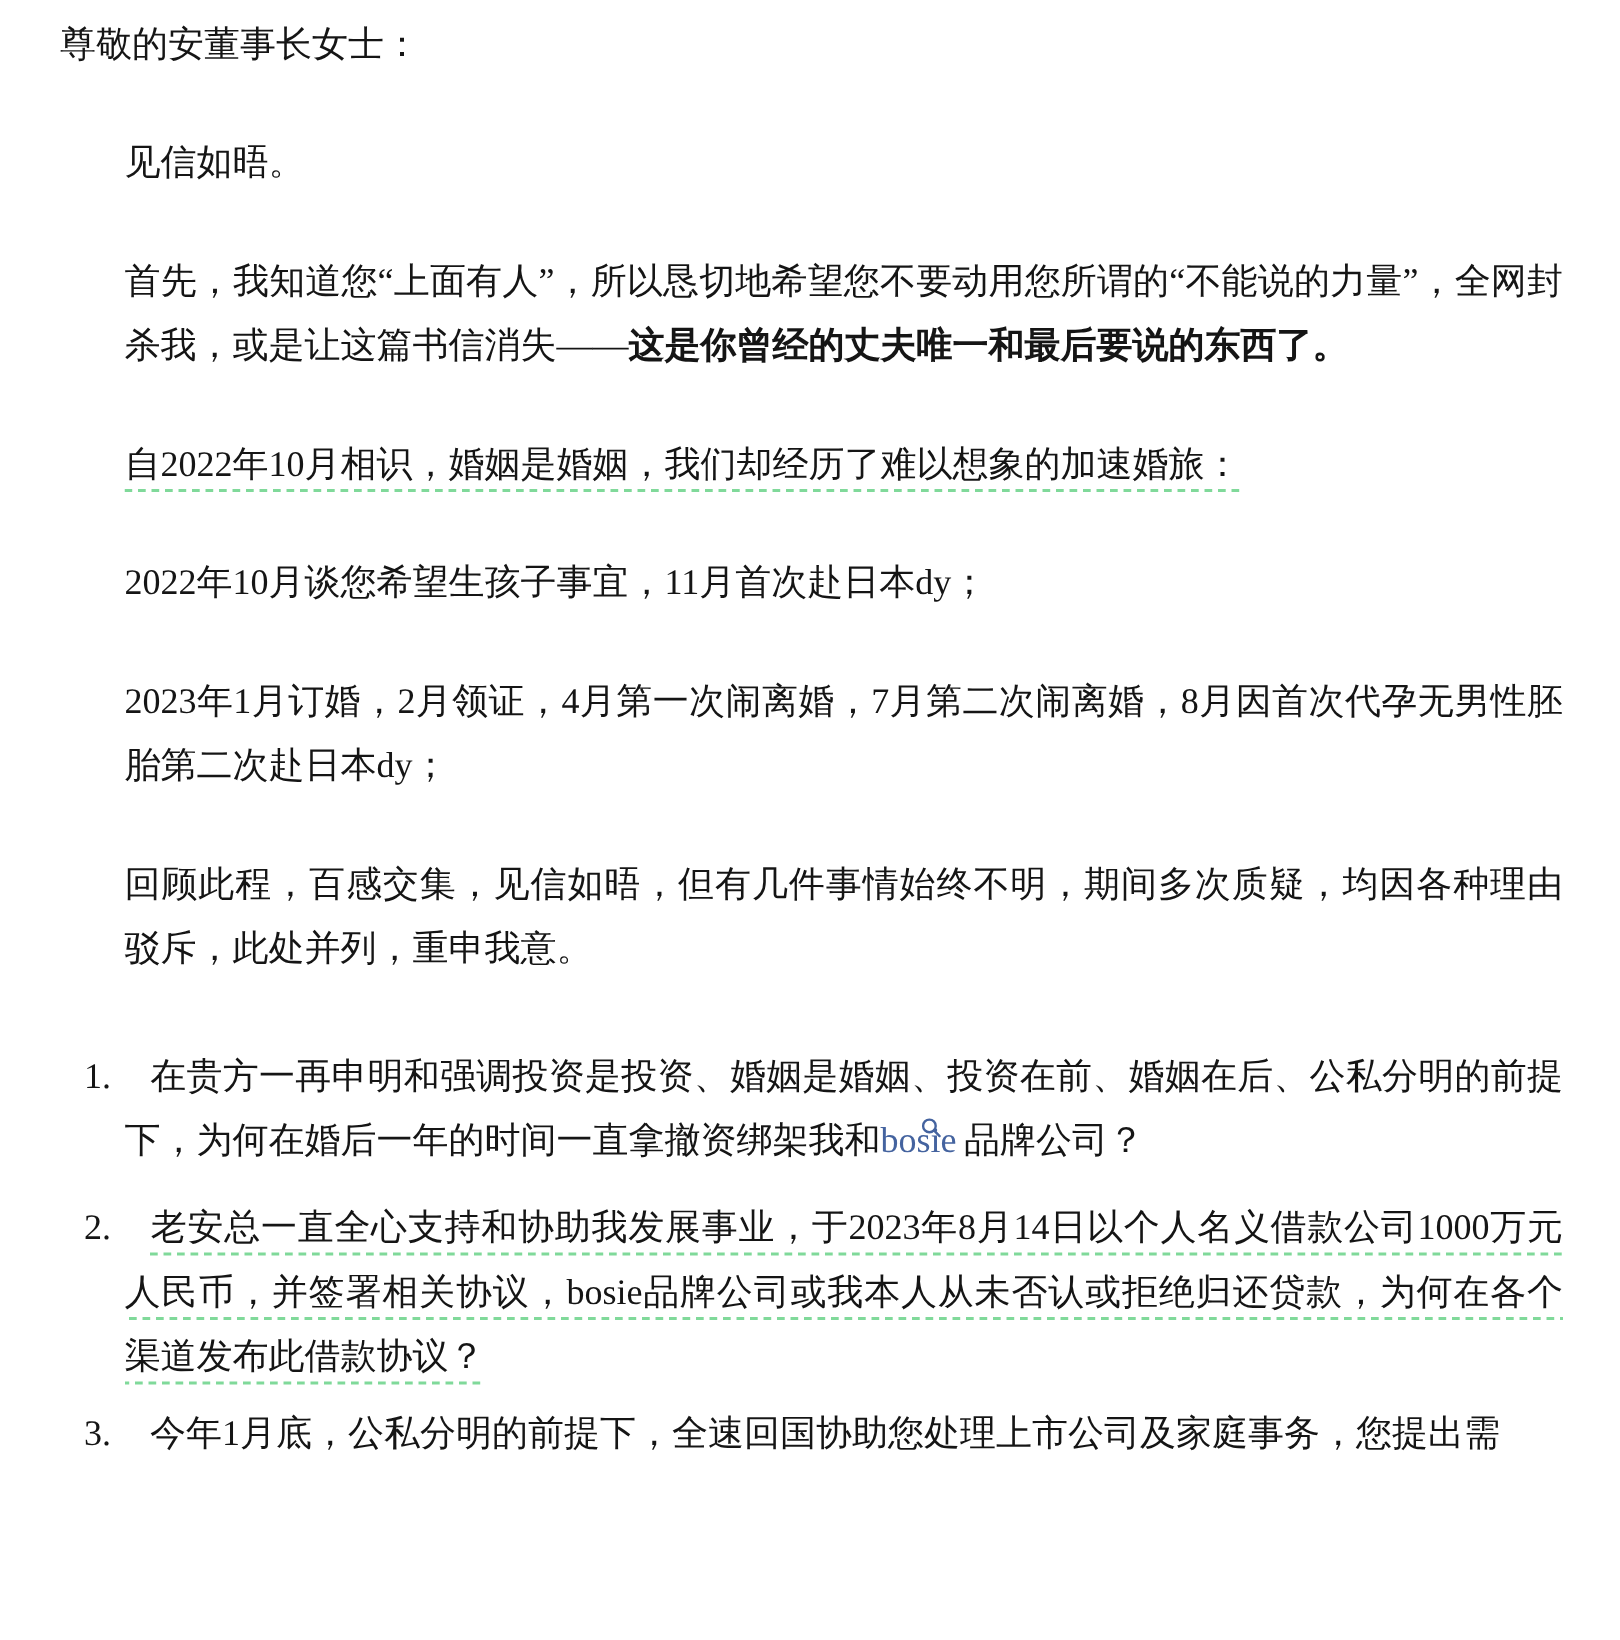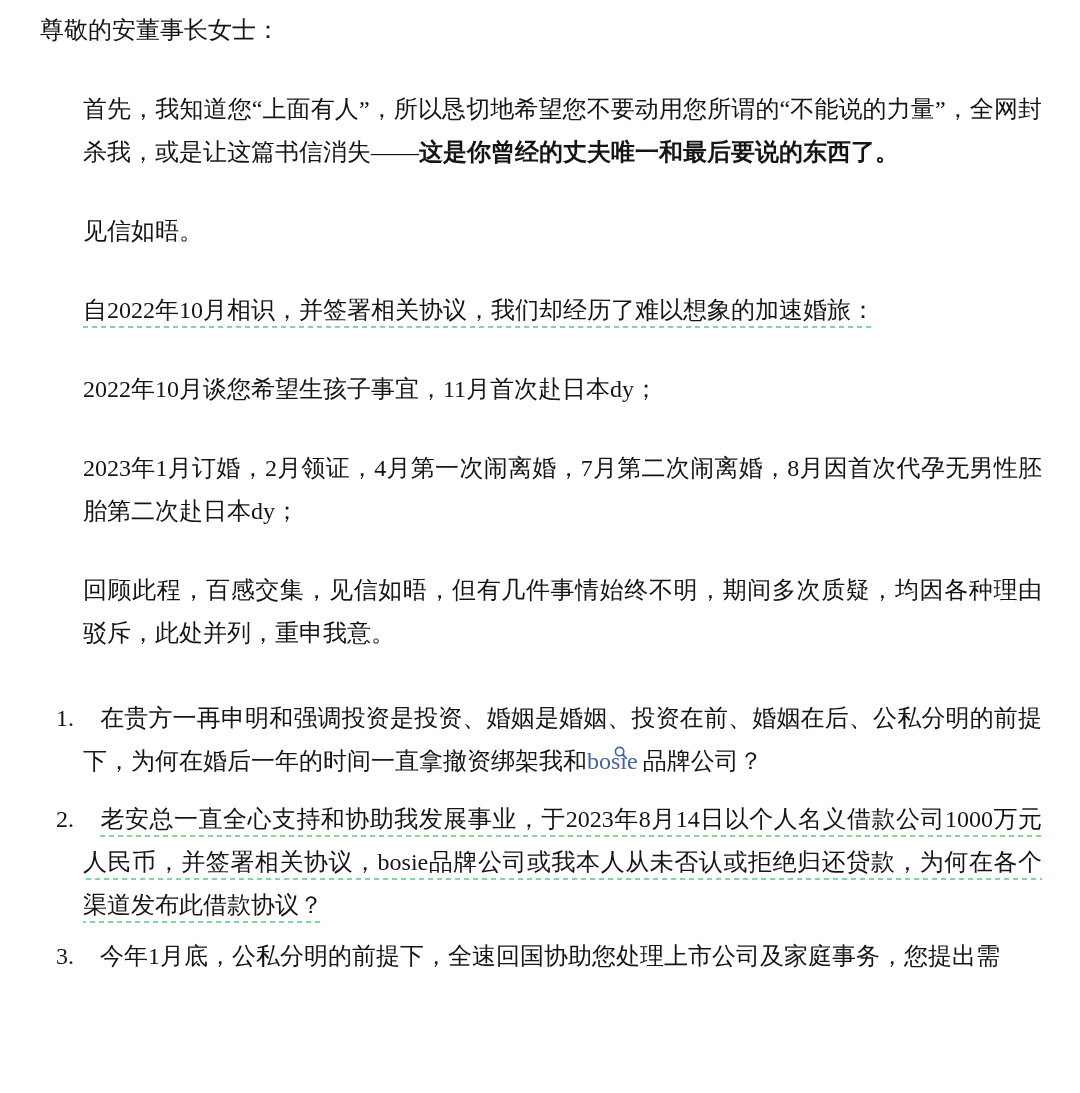--- a/index.html
+++ b/index.html
@@ -61,25 +61,25 @@
   }
   .sup-icon svg { display: inline-block; }
 </style>
 </head>
 <body>
 
 <div class="page">
 
   <p class="salutation">尊敬的安董事长女士：</p>
 
+  <p class="para">见信如晤。</p>
+
   <p class="para"><span>首先，我知道您“上面有人”，所以恳切地希望您不要动用您所谓的“不能说的力量”，全网封杀我，或是让这篇书信消失——</span><span class="bold">这是你曾经的丈夫唯一和最后要说的东西了。</span></p>
 
-  <p class="para">见信如晤。</p>
-
-  <p class="para"><span class="u-green">自2022年10月相识，并签署相关协议，我们却经历了难以想象的加速婚旅：</span></p>
+  <p class="para"><span class="u-green">自2022年10月相识，婚姻是婚姻，我们却经历了难以想象的加速婚旅：</span></p>
 
   <p class="para italic">2022年10月谈您希望生孩子事宜，11月首次赴日本dy；</p>
 
   <p class="para italic">2023年1月订婚，2月领证，4月第一次闹离婚，7月第二次闹离婚，8月因首次代孕无男性胚胎第二次赴日本dy；</p>
 
 
   <p class="para">回顾此程，百感交集，见信如晤，但有几件事情始终不明，期间多次质疑，均因各种理由驳斥，此处并列，重申我意。</p>
 
   <div class="list">
 

